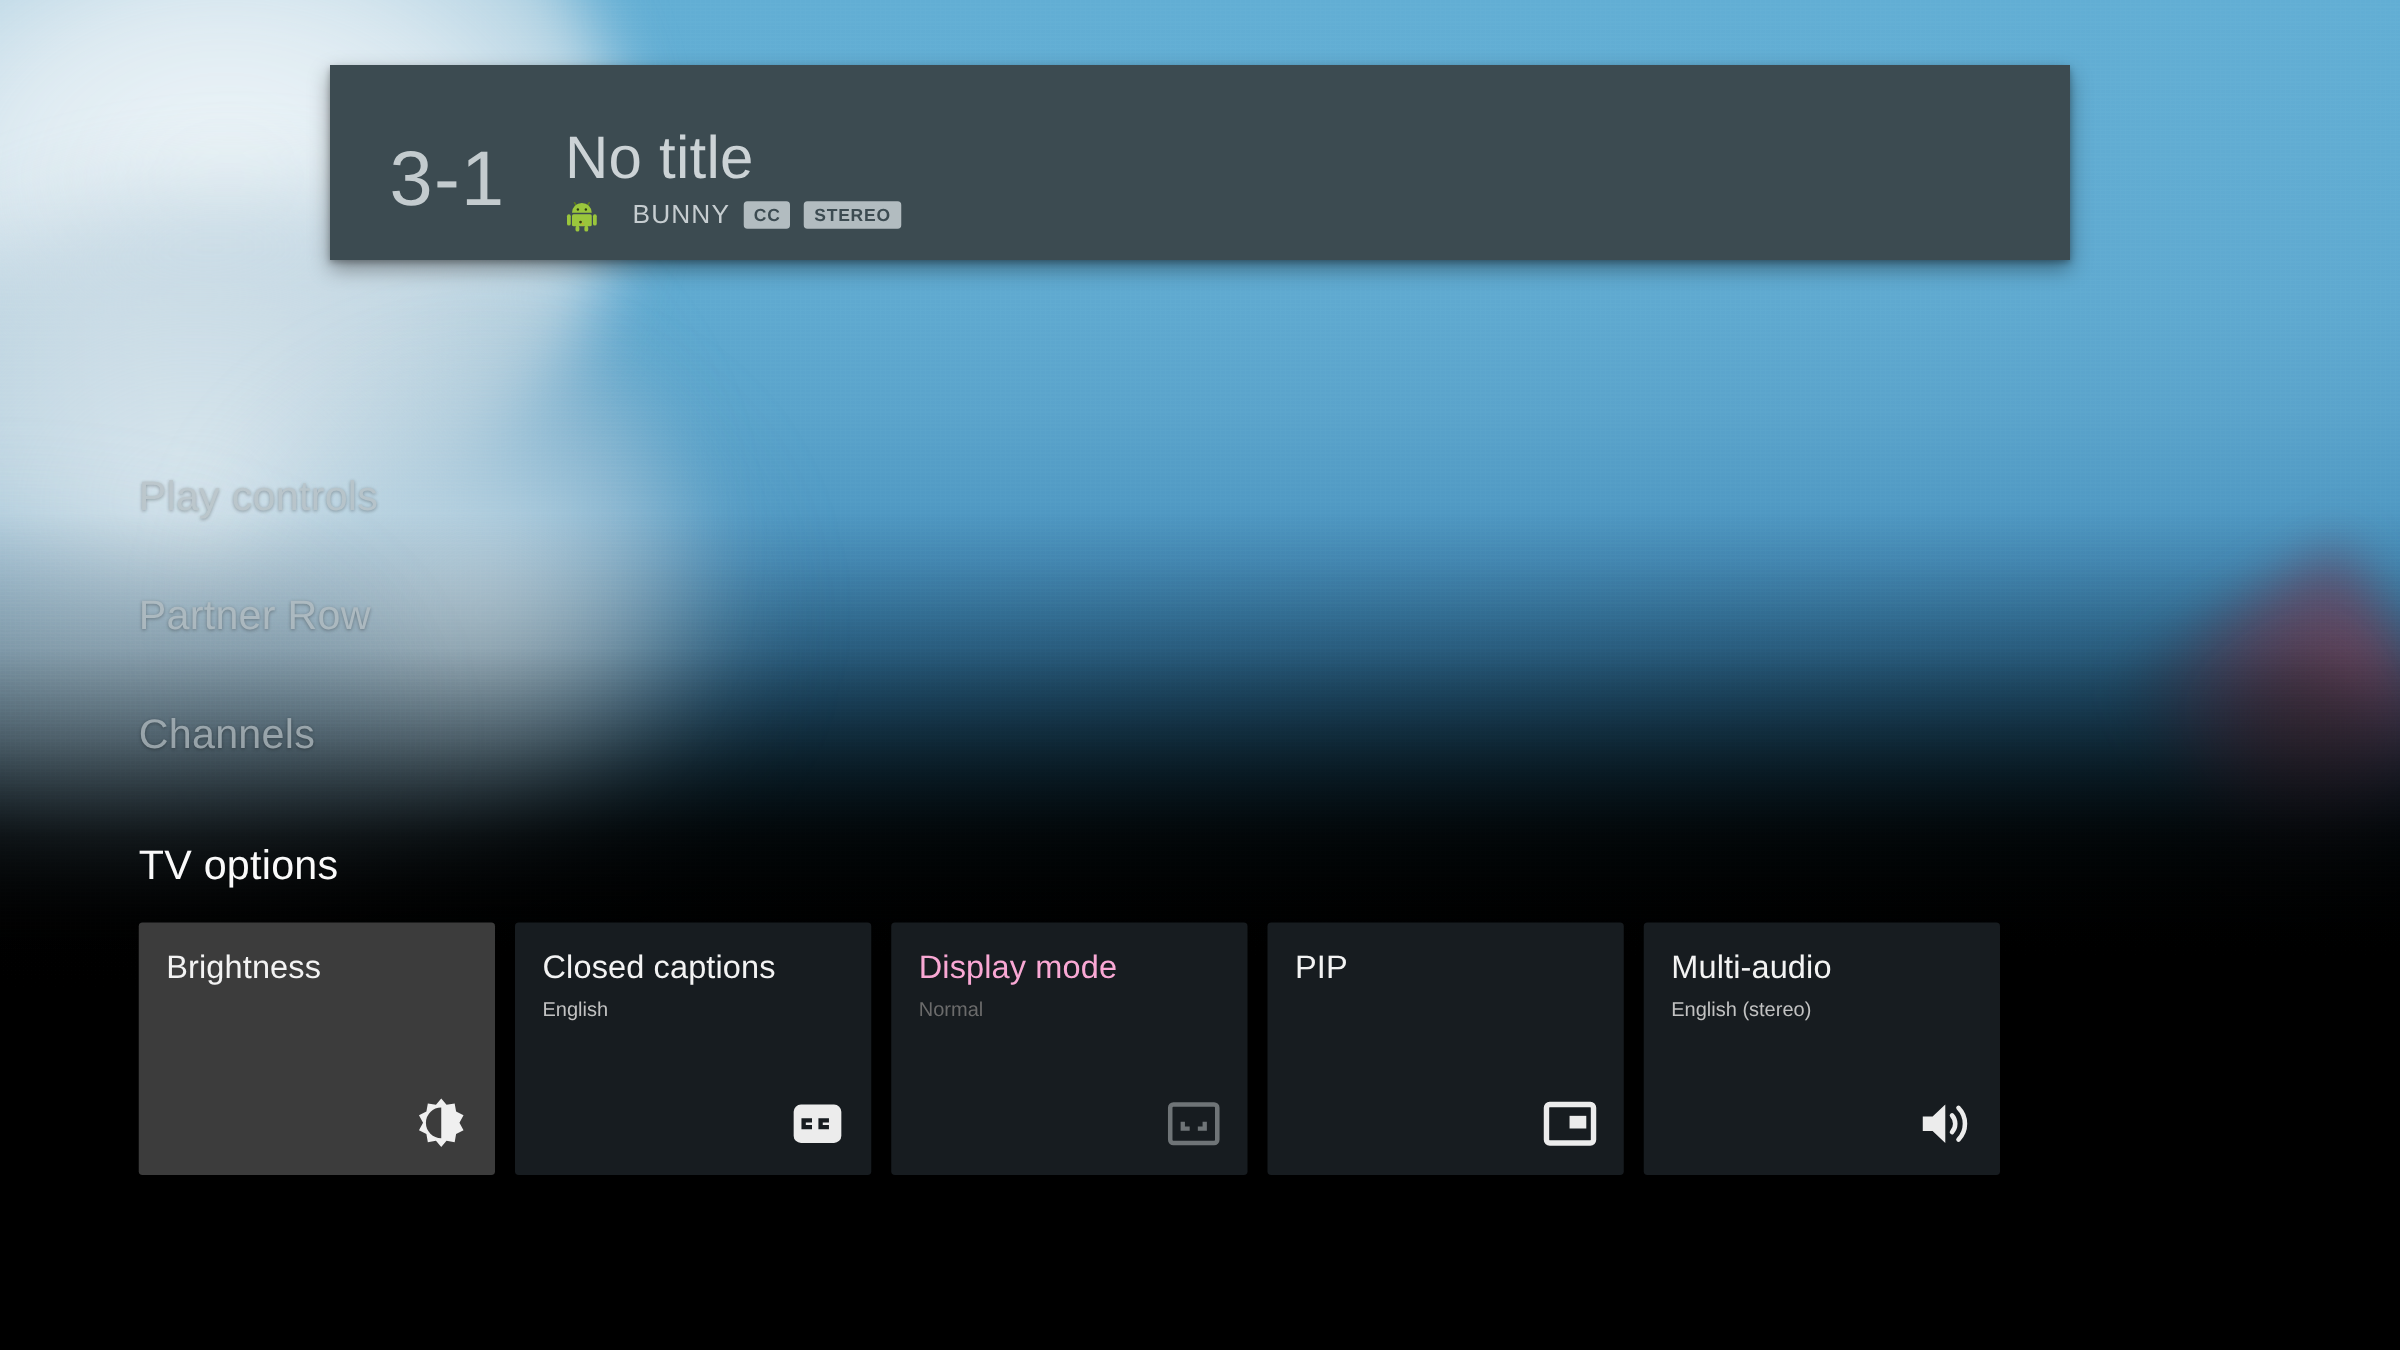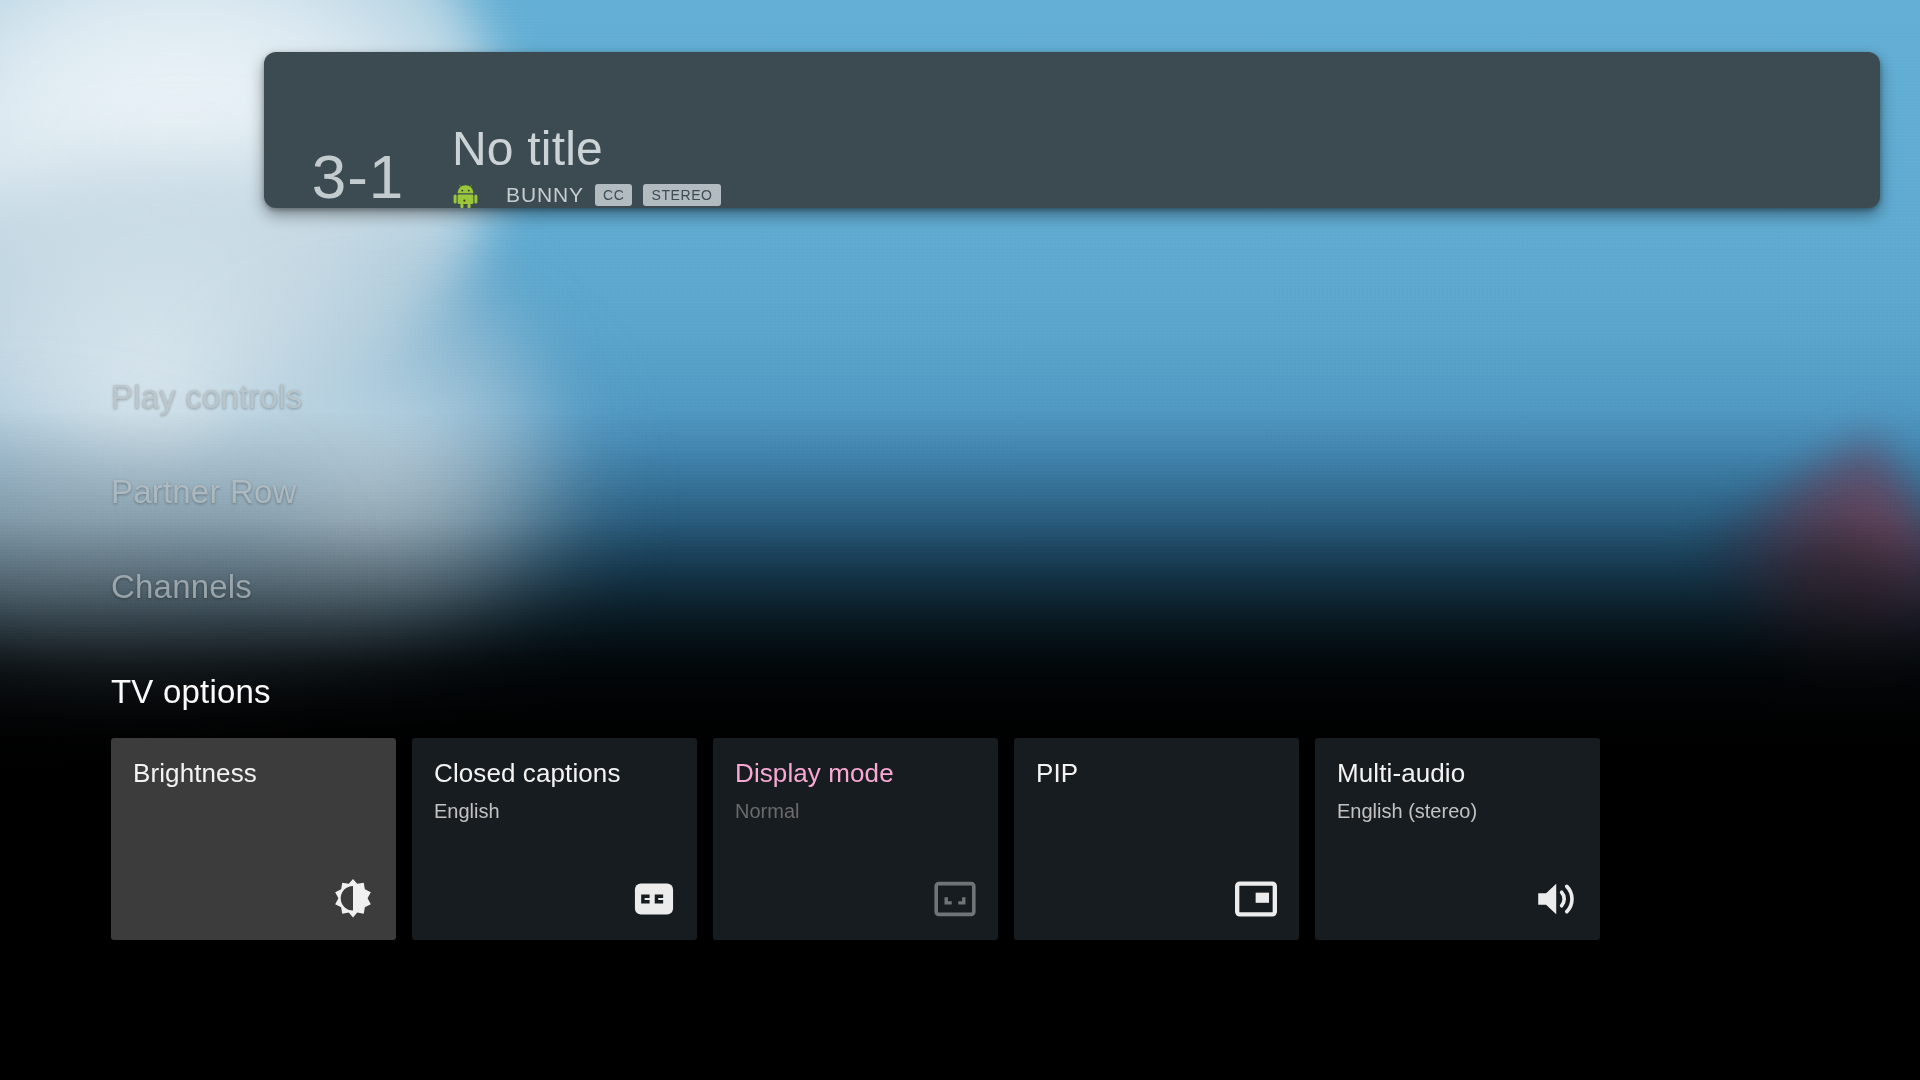--- a/index.html
+++ b/index.html
@@ -165,27 +165,27 @@
       repeating-linear-gradient(90deg, rgba(255,255,255,0.5) 0 1px, rgba(0,0,0,0) 1px 4px);
     mix-blend-mode: overlay;
     pointer-events: none;
   }
 
   
   #channel-banner {
     position: absolute;
     left: 264px;
     top: 52px;
-    width: 1616px;
+    width: 1392px;
     height: 156px;
     background: #3c4b51;
-    border-radius: 12px;
+    border-radius: 0;
     box-shadow: 0 7px 16px rgba(0,0,0,0.38), 0 2px 5px rgba(0,0,0,0.28);
     display: flex;
-    align-items: flex-end;
+    align-items: center;
     box-sizing: border-box;
   }
   .banner-number {
     width: 188px;
     flex: 0 0 188px;
     text-align: center;
     color: #c3cbce;
     font-size: 62px;
     font-weight: 300;
     line-height: 1;
@@ -229,21 +229,21 @@
     margin-left: 16px;
   }
   .badge {
     display: inline-flex;
     align-items: center;
     justify-content: center;
     background: #b2bcc0;
     color: #3c4b51;
     border-radius: 3px;
     font-size: 14px;
-    font-weight: normal;
+    font-weight: bold;
     letter-spacing: 0.6px;
     height: 22px;
     padding: 0 8px;
     line-height: 1;
     box-sizing: border-box;
   }
 
   
   #row-menu {
     position: absolute;
@@ -302,21 +302,21 @@
   .opt-title {
     color: #f3f3f3;
     font-size: 26px;
     font-weight: 400;
     line-height: 1.1;
     letter-spacing: 0.1px;
     white-space: nowrap;
   }
   .opt-sub {
     color: #c2c2c2;
-    font-size: 20px;
+    font-size: 16px;
     font-weight: 400;
     line-height: 1.1;
     margin-top: 12px;
     white-space: nowrap;
   }
   .opt-icon {
     position: absolute;
     right: 20px;
     bottom: 18px;
     width: 46px;

